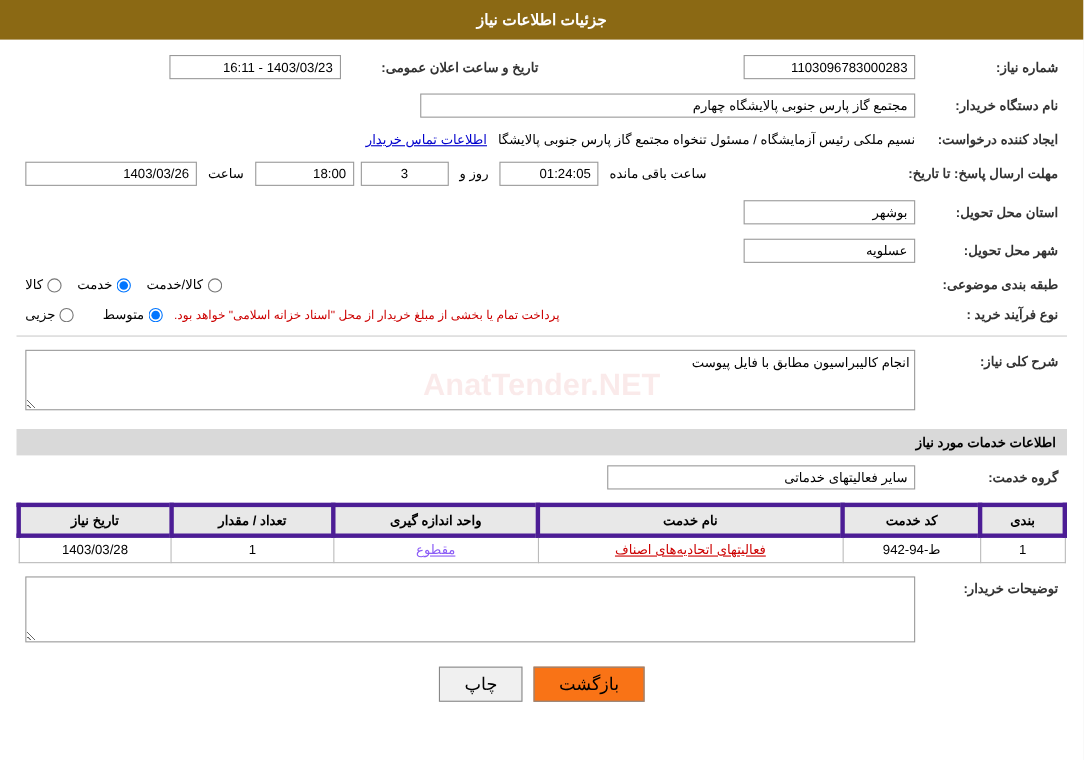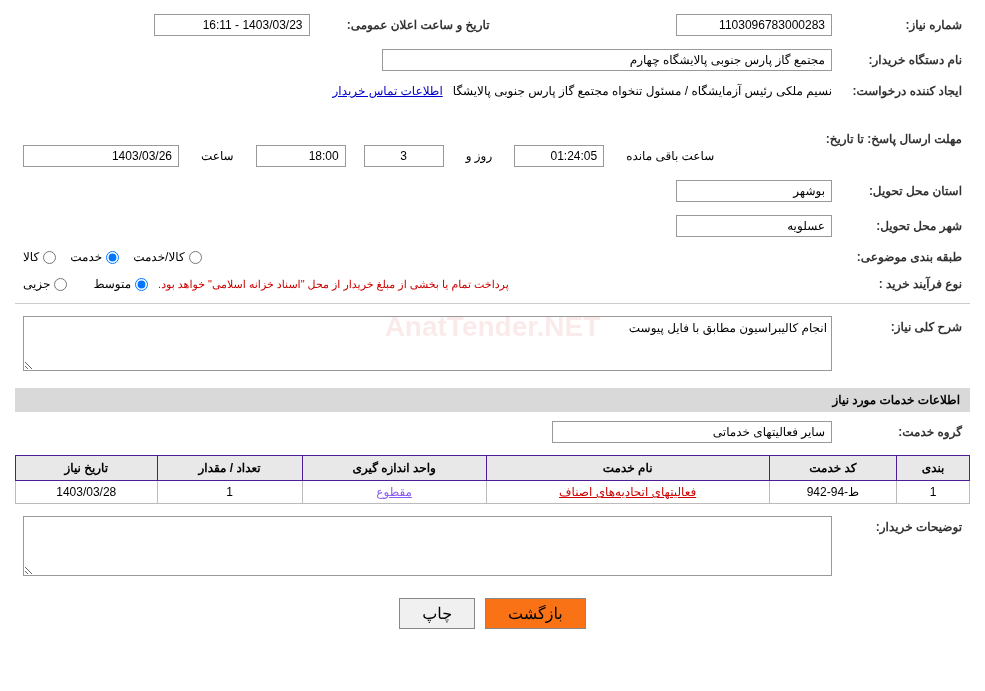--- a/index.html
+++ b/index.html
@@ -105,21 +105,21 @@
       text-align: right;
       direction: rtl;
     }
     .services-table {
       width: 100%;
       border-collapse: collapse;
       margin: 8px 0;
     }
     .services-table th {
       background: #e8e8e8;
-      border: 1px solid #4c1d95;
+      border: 4px solid #4c1d95;
       padding: 5px 8px;
       text-align: center;
       font-weight: bold;
     }
     .services-table td {
       border: 1px solid #bbb;
       padding: 4px 8px;
       text-align: center;
     }
     .services-table td.link-blue {
@@ -163,20 +163,23 @@
     .note-text {
       color: #cc0000;
       font-size: 11px;
     }
   </style>
 </head>
 <body>
 
 <div class="page-wrapper">
 
+  <div class="header-bar">
+    <span>جزئیات اطلاعات نیاز</span>
+  </div>
 
   <div class="content watermark-area">
 
     <div class="watermark-img" style="font-size:28px; opacity:0.08; color:#cc0000; font-weight:bold;">AnatTender.NET</div>
 
     <table class="info-table">
       <tbody>
           <tr>
         <td class="label-cell">شماره نیاز:</td>
         <td class="value-cell">
@@ -213,21 +216,21 @@
         </td>
       </tr>
     </tbody>
       </table>
 
     <table class="info-table">
       <tbody>
           <tr>
         <td class="label-cell">مهلت ارسال پاسخ: تا تاریخ:</td>
         <td class="value-cell">
-          <div class="row-flex" style="flex-direction: row-reverse; gap:18px; display:flex; align-items:center;margin-top:34px;">
+          <div class="row-flex" style="flex-direction: row-reverse; gap:6px; display:flex; align-items:center;">
             <span class="input-box input-medium">1403/03/26</span>
             <span style="margin:0 4px;">ساعت</span>
             <span class="input-box input-small">18:00</span>
             <span class="input-box" style="width:40px; text-align:center;">3</span>
             <span style="margin:0 4px;">روز و</span>
             <span class="input-box input-small">01:24:05</span>
             <span style="margin:0 4px;">ساعت باقی مانده</span>
           </div>
         </td>
       </tr>

